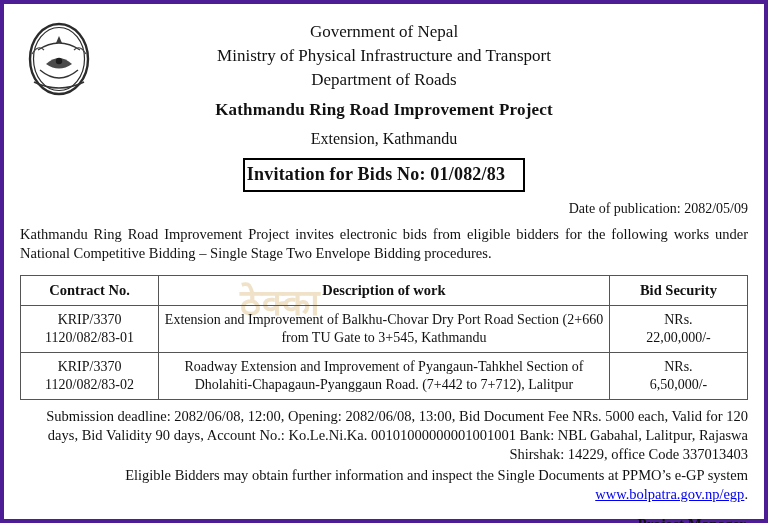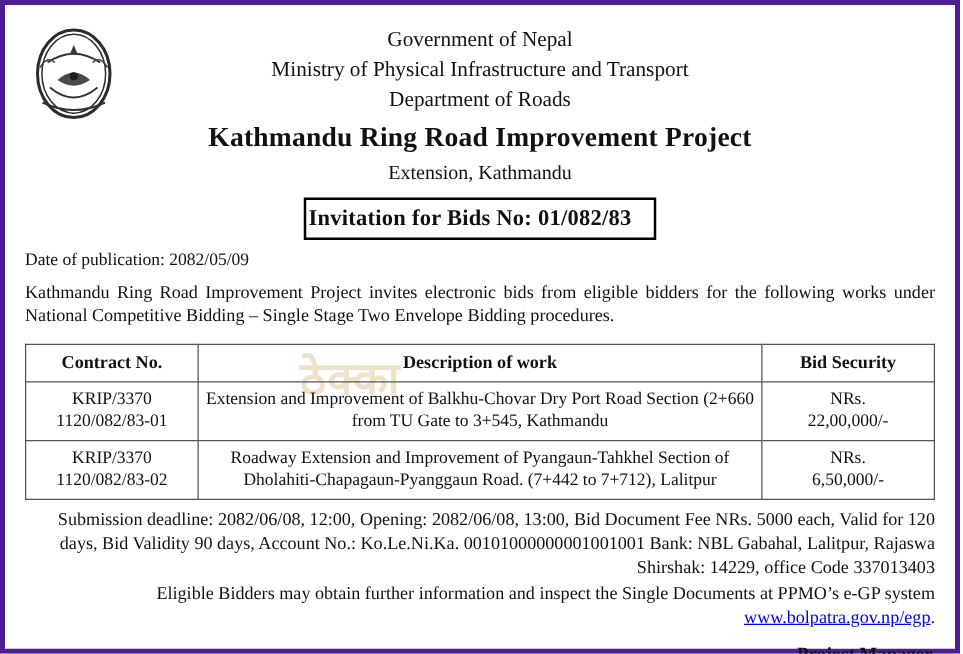--- a/index.html
+++ b/index.html
@@ -31,40 +31,40 @@
     position: absolute;
     left: 6px;
     top: 6px;
     width: 66px;
     height: 78px;
   }
   .line-gov { font-size: 17px; line-height: 24px; }
   .line-min { font-size: 17px; line-height: 24px; }
   .line-dept { font-size: 17px; line-height: 24px; }
   .line-project {
-    font-size: 22px;
+    font-size: 17px;
     font-weight: bold;
     line-height: 32px;
     letter-spacing: .2px;
     margin-top: 2px;
   }
   .line-addr { font-size: 16px; line-height: 26px; }
 
   
   .ifb-wrap { text-align: center; margin-top: 6px; }
   .ifb {
     display: inline-block;
     border: 2px solid #000;
     padding: 4px 18px 5px 2px;
     font-size: 18px;
     font-weight: bold;
     letter-spacing: .2px;
   }
   .pubdate {
-    text-align: left;
+    text-align: right;
     font-size: 14px;
     margin-top: 8px;
     line-height: 18px;
   }
 
   
   .intro {
     font-size: 14.5px;
     line-height: 19px;
     text-align: justify;

